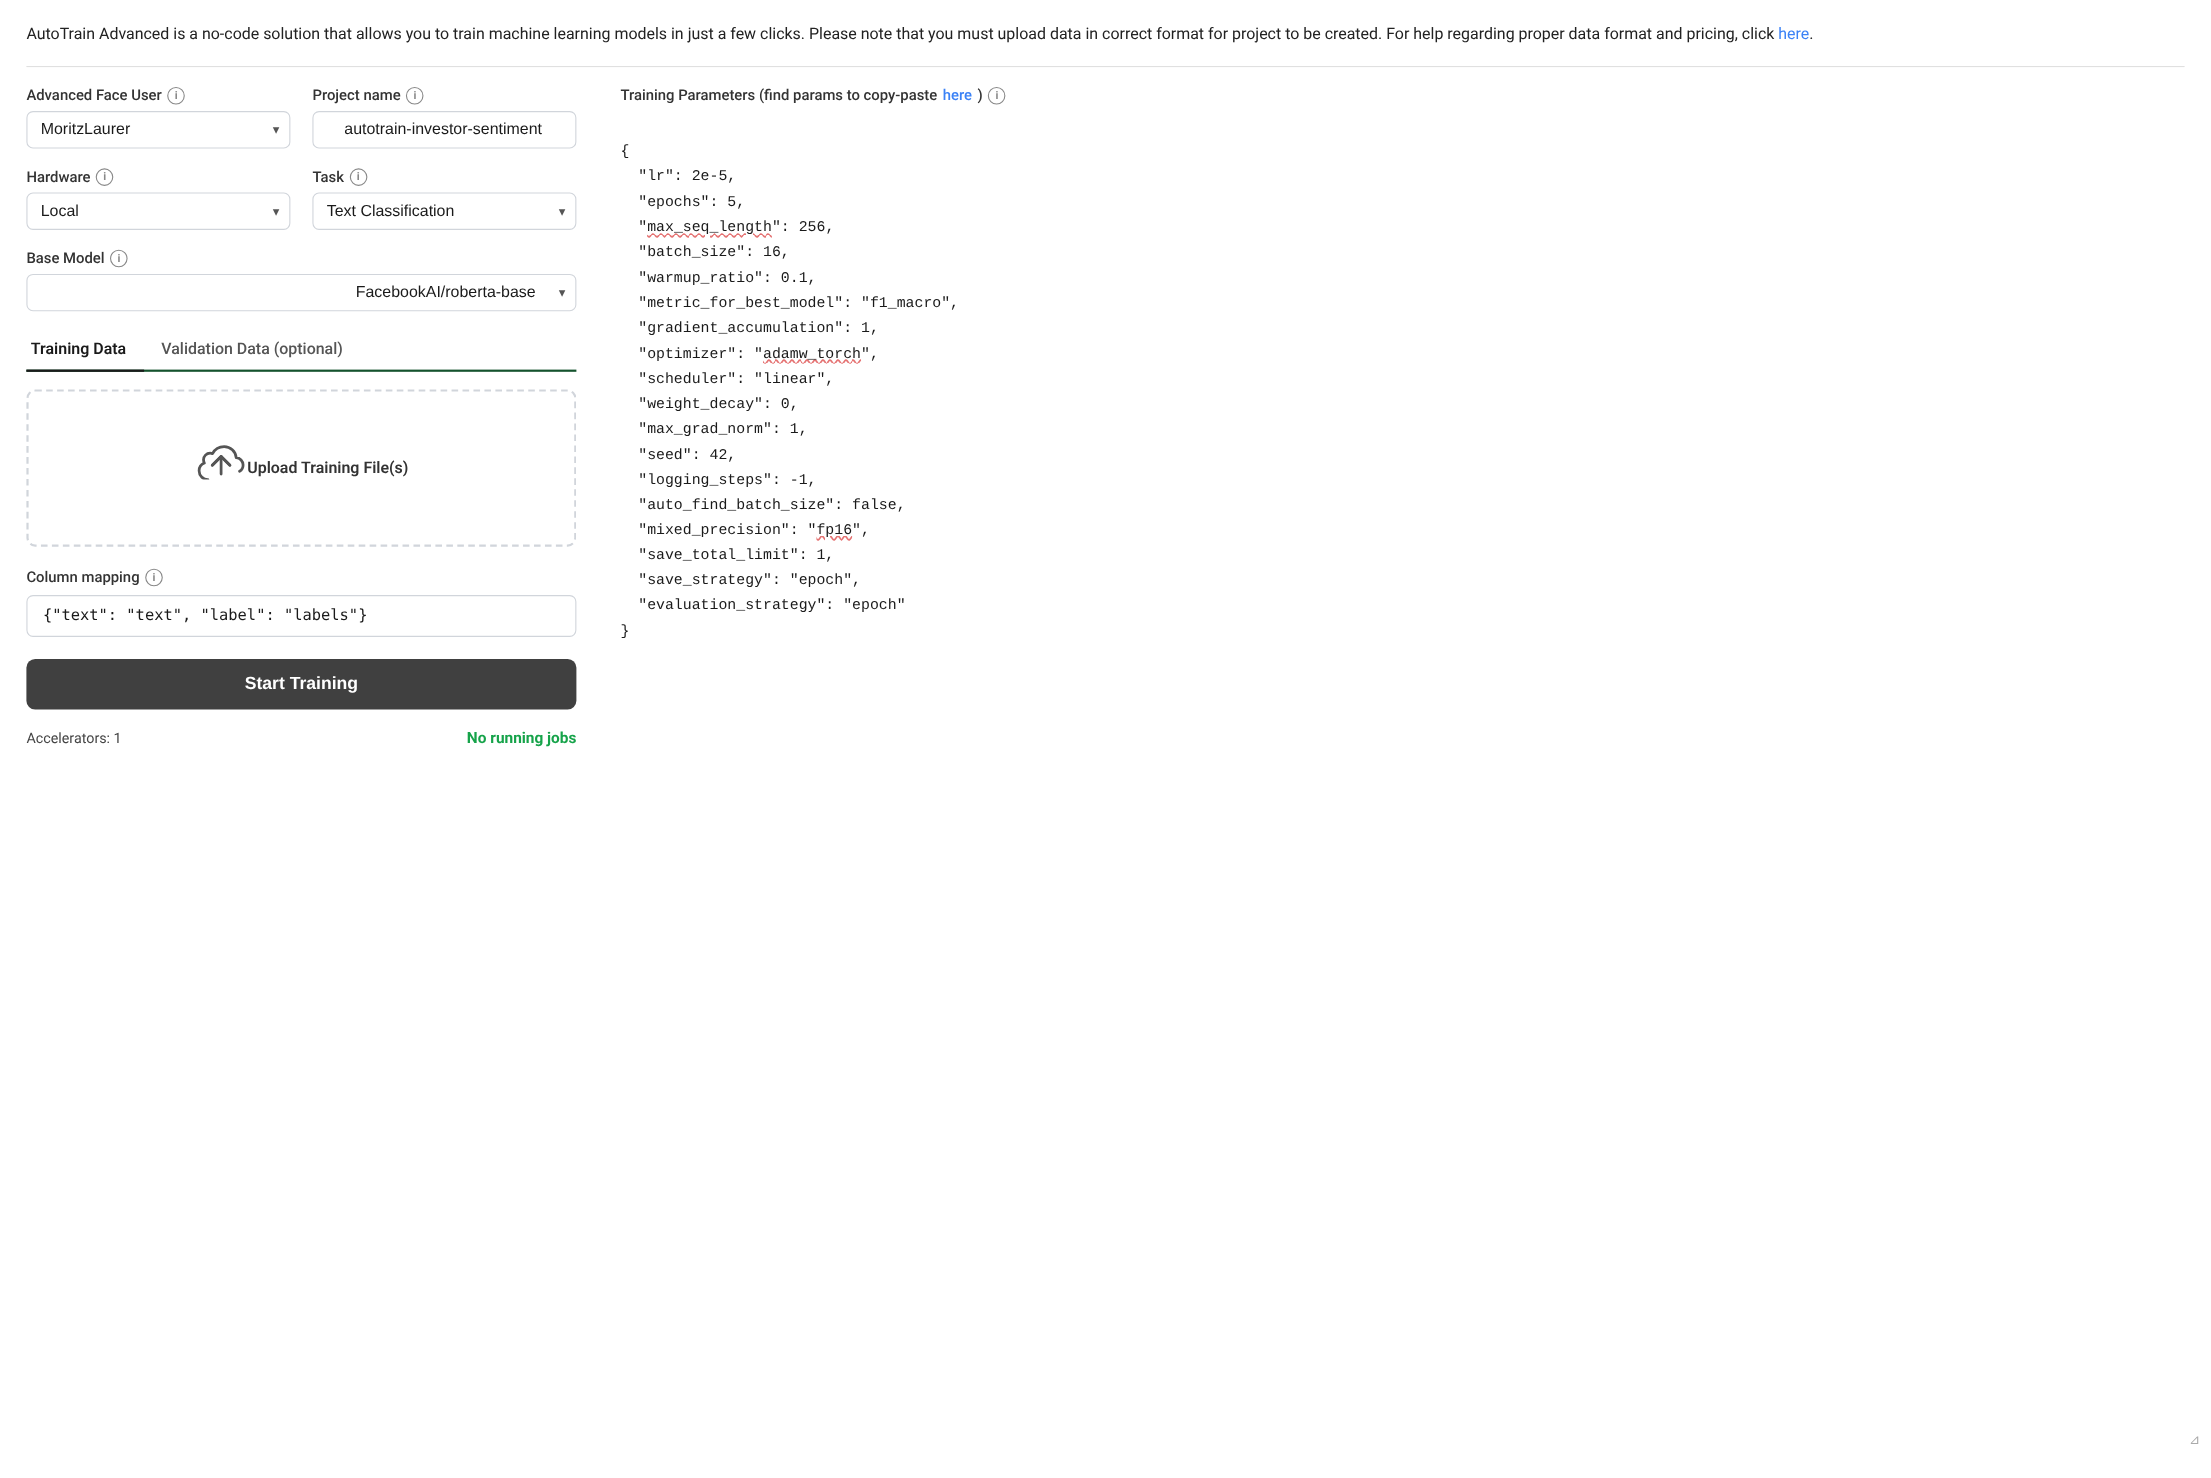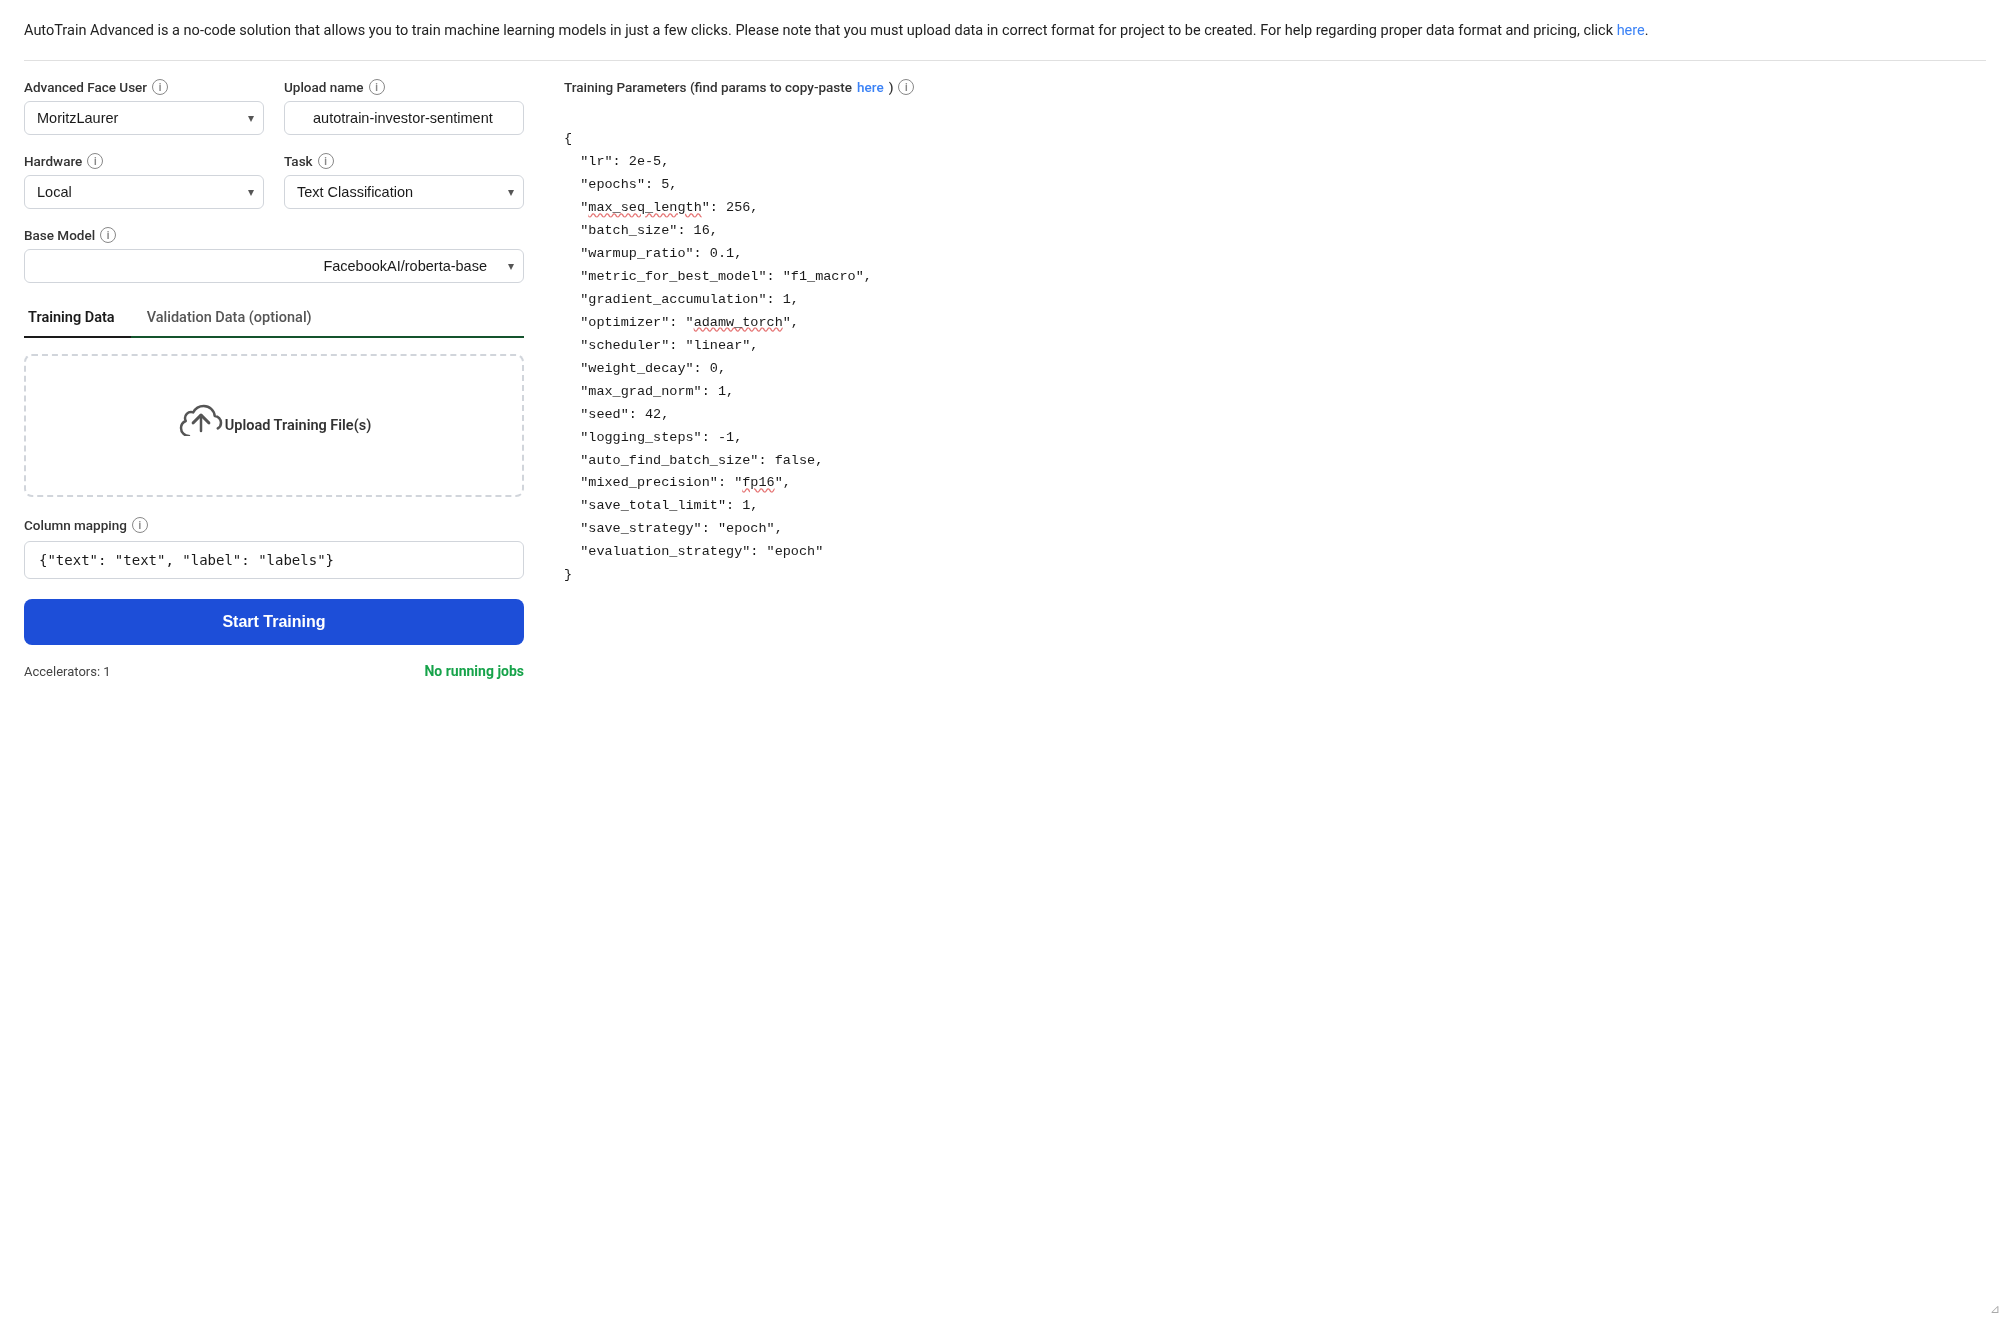--- a/index.html
+++ b/index.html
@@ -147,21 +147,21 @@
       padding: 10px 14px;
       border: 1.5px solid #d1d5db;
       border-radius: 6px;
       font-size: 14px;
       color: #1a1a1a;
       font-family: monospace;
     }
     .start-training-btn {
       width: 100%;
       padding: 14px;
-      background: #1d4ed8;
+      background: #404040;
       color: #fff;
       font-size: 16px;
       font-weight: 600;
       border: none;
       border-radius: 8px;
       cursor: pointer;
       margin-bottom: 14px;
     }
     .footer-row {
       display: flex;
@@ -234,21 +234,21 @@
         </div>
         <div class="select-wrapper">
           <select>
             <option selected="">MoritzLaurer</option>
           </select>
           <span class="chevron-icon">▾</span>
         </div>
       </div>
       <div class="field">
         <div class="field-label">
-          <span>Upload name</span>
+          <span>Project name</span>
           <span class="info-icon">i</span>
         </div>
         <input type="text" style="width: 100%; padding: 8px 28px; border: 1.5px solid rgb(209, 213, 219); border-radius: 6px; font-size: 14.5px; color: rgb(26, 26, 26);" value="autotrain-investor-sentiment">
       </div>
     </div>
 
     
     <div class="field-group">
       <div class="field">
         <div class="field-label">

